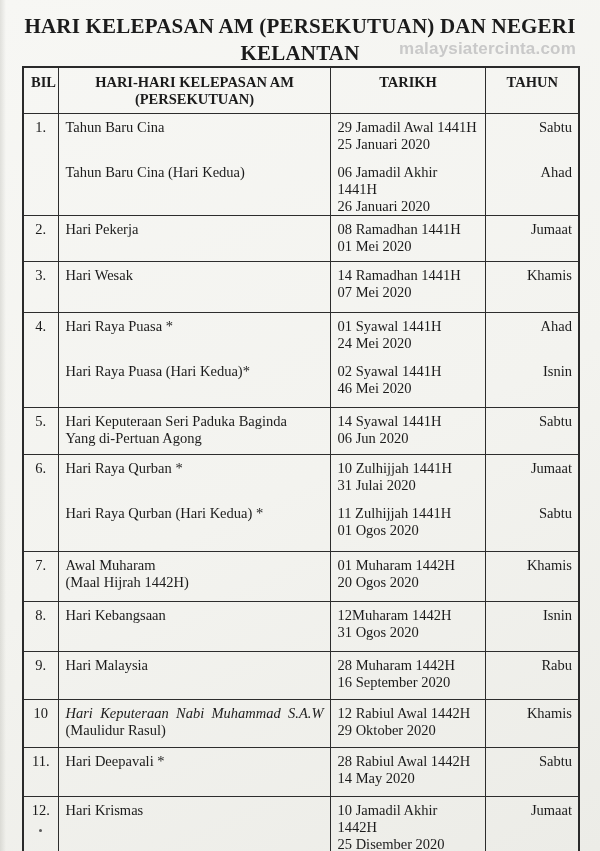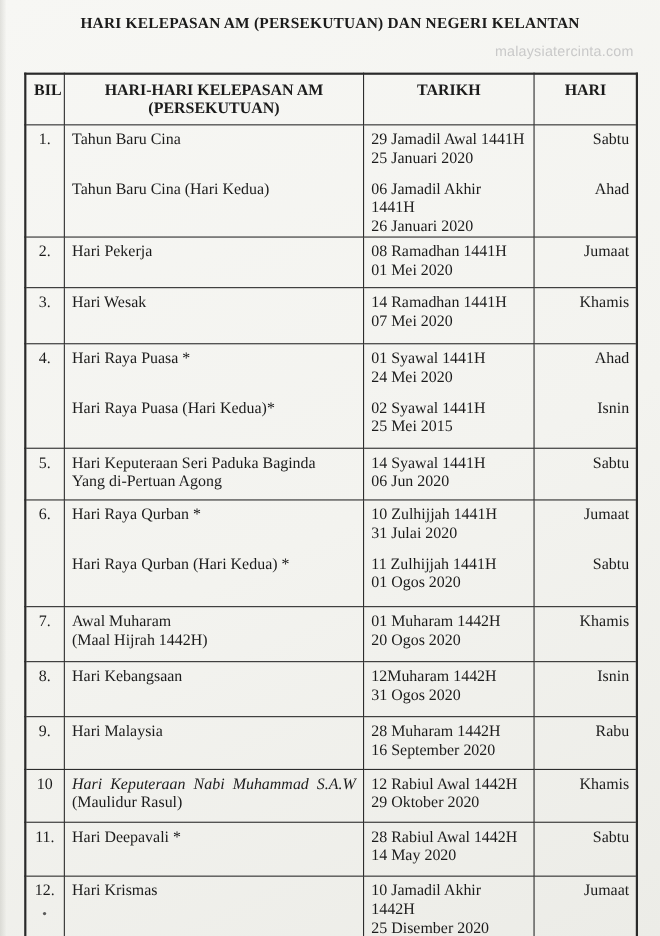--- a/index.html
+++ b/index.html
@@ -12,26 +12,26 @@
     overflow:hidden;
   }
   .page::before{ 
     content:""; position:absolute; left:0; top:0; width:6px; height:100%;
     background:linear-gradient(90deg, rgba(120,120,110,0.18), rgba(120,120,110,0));
     pointer-events:none;
   }
   .doc-title {
     position:absolute; top:13px; left:0; width:100%;
     text-align:center; font-weight:bold;
-    font-size:14px; line-height:1.3; letter-spacing:0.2px;
+    font-size:21px; line-height:1.3; letter-spacing:0.2px;
   }
   .watermark {
     position:absolute; top:39px; right:24px;
     font-family:"Liberation Sans", sans-serif;
-    font-weight:normal; font-size:13px; letter-spacing:0.2px;
+    font-weight:bold; font-size:17px; letter-spacing:0.2px;
     color:#c9c9c9;
   }
   table.holidays {
     position:absolute; top:66px; left:22px;
     width:556px; border-collapse:collapse; table-layout:fixed;
     border:2px solid #2a2a2a;
   }
   table.holidays td, table.holidays th {
     border:1.4px solid #2d2d2d;
     vertical-align:top;
@@ -72,21 +72,21 @@
     </colgroup>
 
     <tbody>
         <tr style="height:46px">
       <th>BIL</th>
       <th>
         <div>HARI-HARI KELEPASAN AM</div>
         <div>(PERSEKUTUAN)</div>
       </th>
       <th>TARIKH</th>
-      <th>HARI</th>
+      <th>TAHUN</th>
     </tr>
 
     <tr style="height:95px">
       <td class="bil">1.</td>
       <td>
         <div class="entry-first">Tahun Baru Cina</div>
         <div>Tahun Baru Cina (Hari Kedua)</div>
       </td>
       <td>
         <div class="entry-first">
@@ -138,21 +138,21 @@
         <div class="entry-first">Hari Raya Puasa *</div>
         <div>Hari Raya Puasa (Hari Kedua)*</div>
       </td>
       <td>
         <div class="entry-first">
           <div>01 Syawal 1441H</div>
           <div>24 Mei 2020</div>
         </div>
         <div>
           <div>02 Syawal 1441H</div>
-          <div>25 Mei 2015</div>
+          <div>46 Mei 2020</div>
         </div>
       </td>
       <td class="hari">
         <div class="entry-first">Ahad</div>
         <div>Isnin</div>
       </td>
     </tr>
 
     <tr style="height:47px">
       <td class="bil">5.</td>

